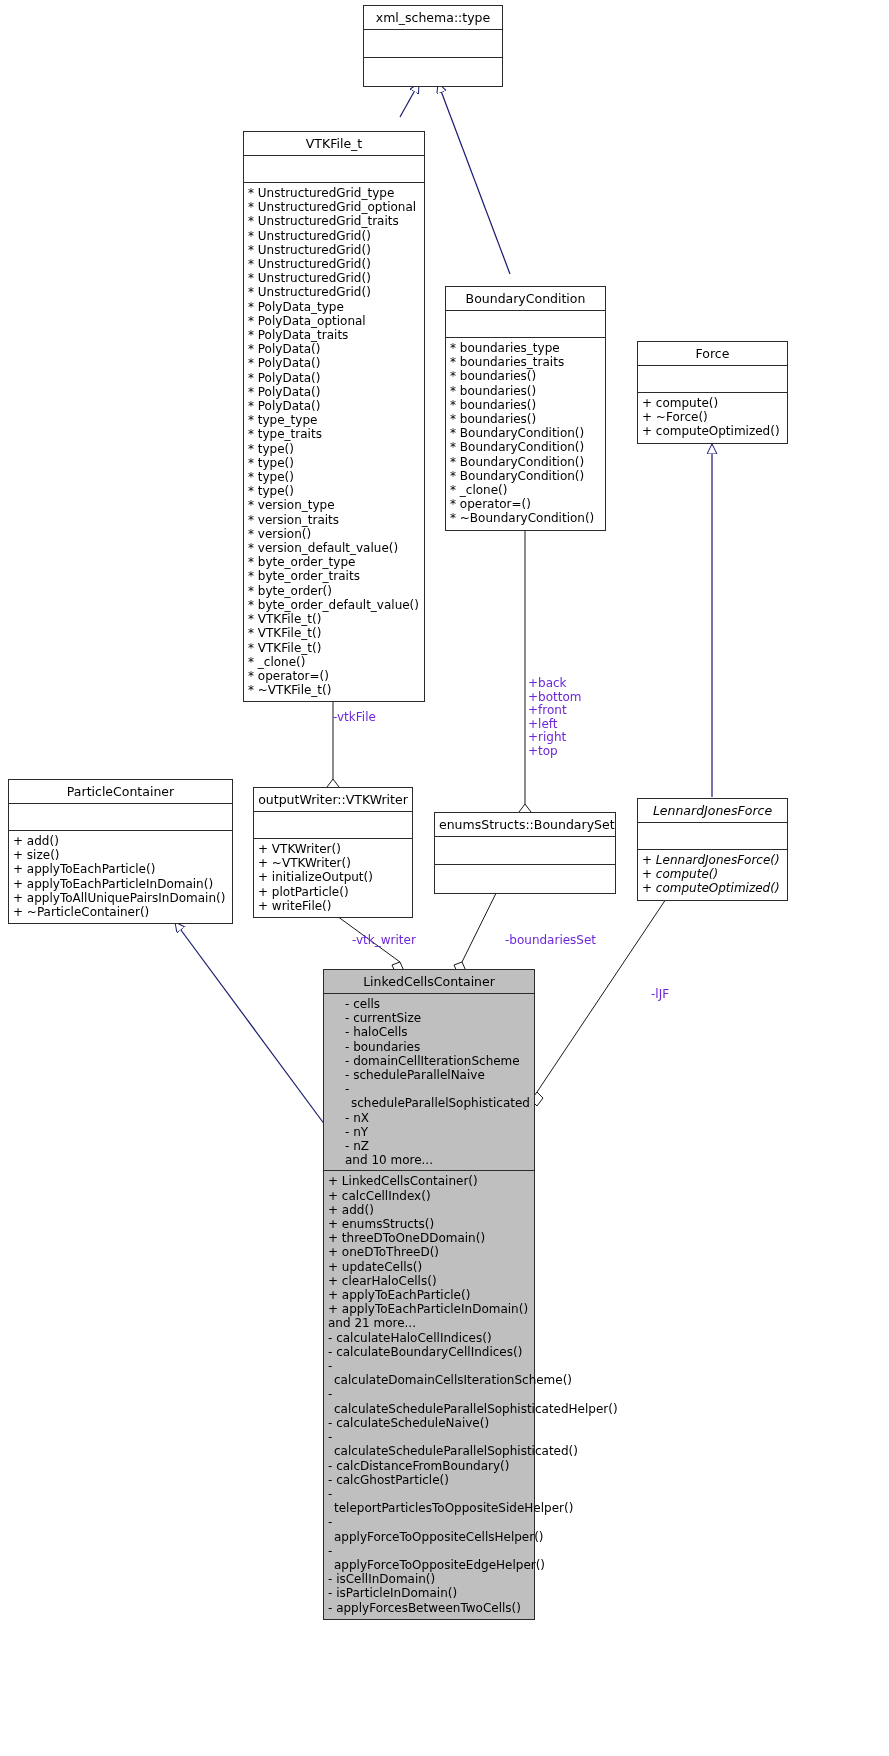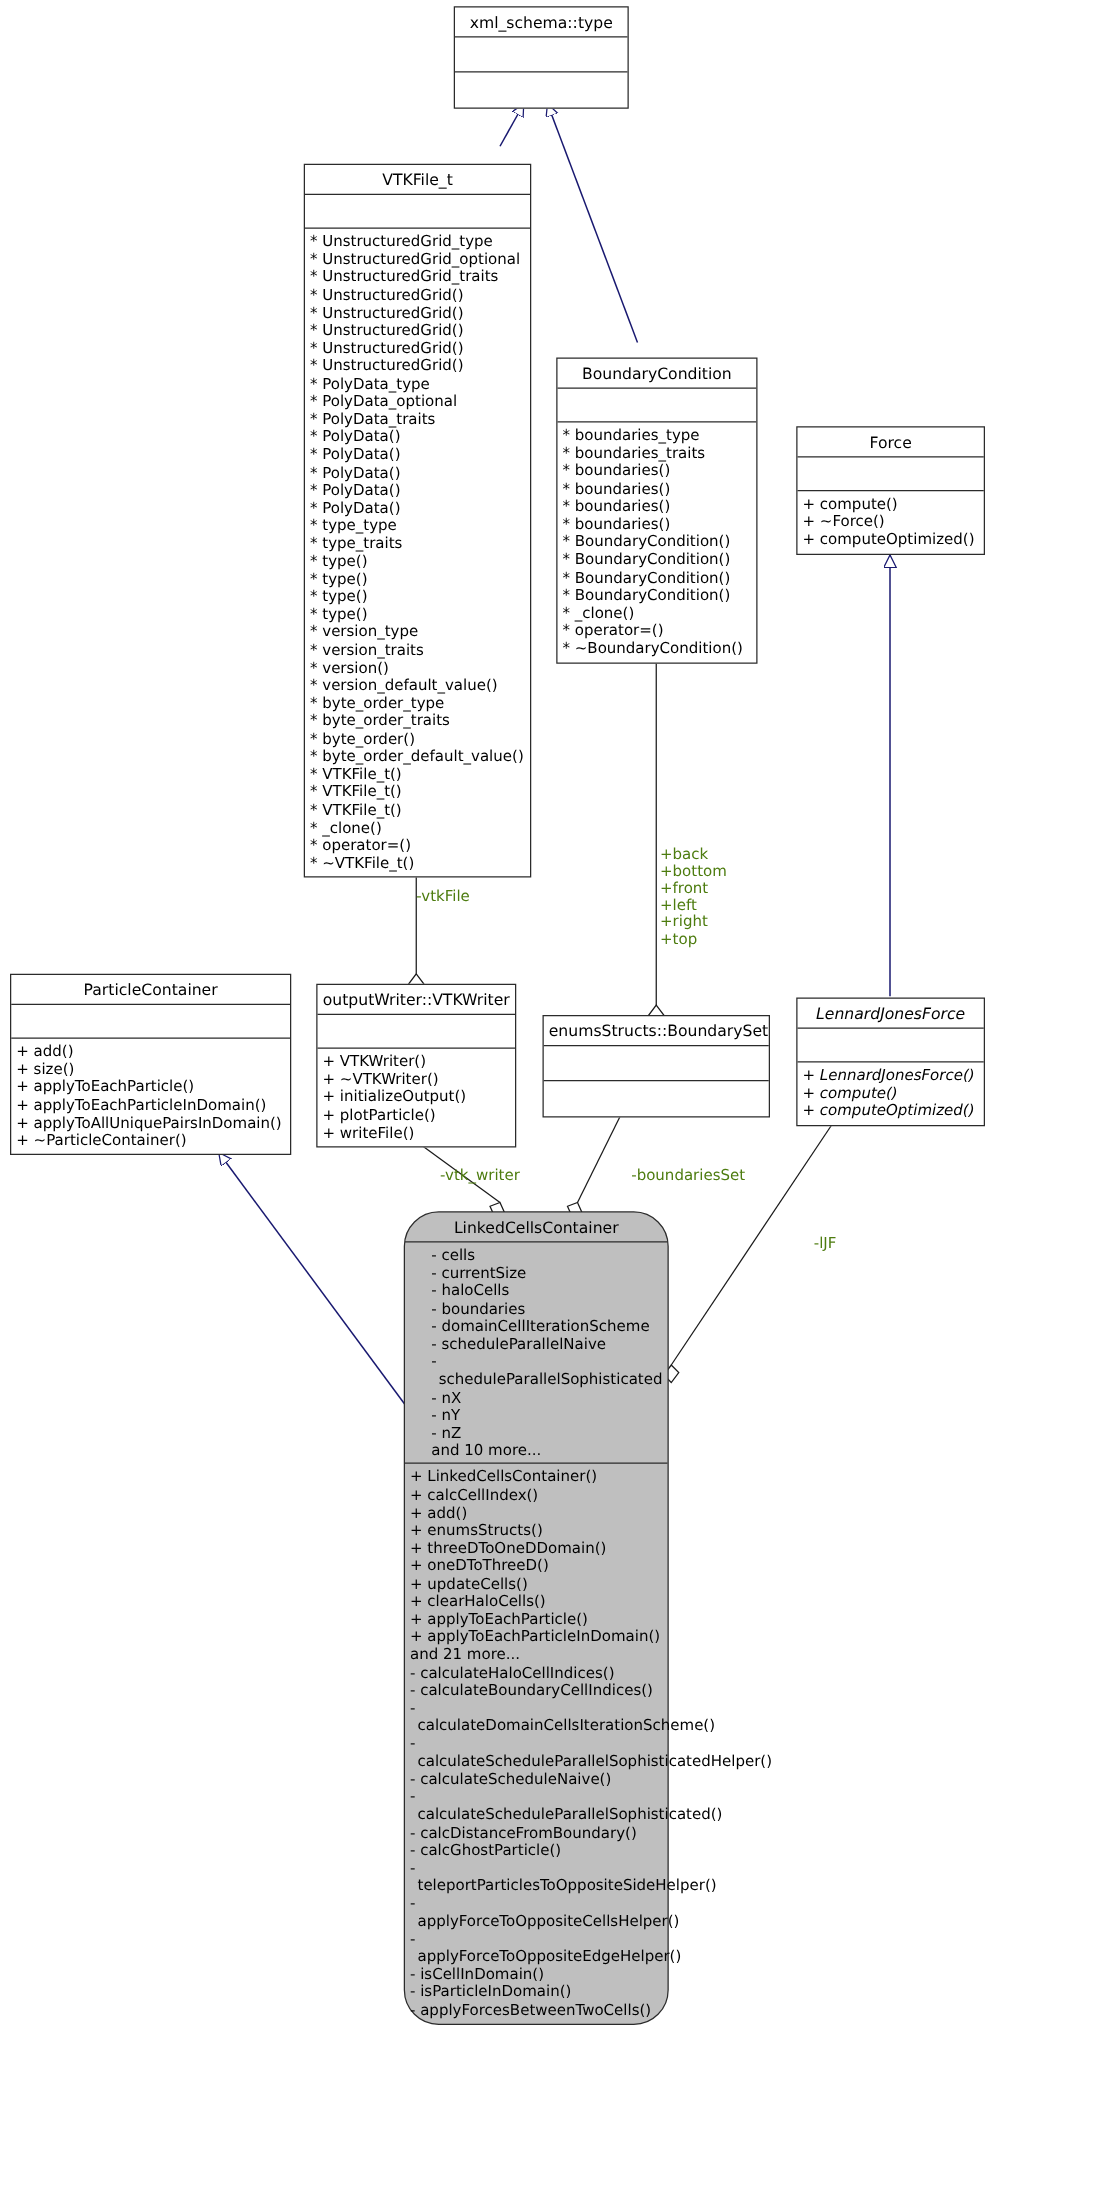--- a/index.html
+++ b/index.html
@@ -59,21 +59,21 @@
   }
   .node .ops div, .node .attrs div {
     white-space: normal;
     text-indent: -6px;
     padding-left: 6px;
   }
   .edge-label {
     position: absolute;
     font-size: 12px;
     line-height: 13.5px;
-    color: #4d7c0f;
+    color: #6d28d9;
     white-space: pre;
     background: transparent;
   }
 
   
   #n-xmlschema { left: 363px; top: 5px; width: 140px; }
   #n-xmlschema .attrs { min-height: 21px; }
   #n-xmlschema .ops { min-height: 21px; }
 
   #n-vtkfile { left: 243px; top: 118px; width: 182px; margin-top: 13px; }
@@ -91,21 +91,21 @@
   #n-vtkwriter { left: 253px; top: 787px; width: 160px; }
   #n-vtkwriter .attrs { min-height: 20px; }
 
   #n-boundaryset { left: 434px; top: 812px; width: 182px; }
   #n-boundaryset .attrs { min-height: 21px; }
   #n-boundaryset .ops { min-height: 21px; }
 
   #n-ljforce { left: 637px; top: 798px; width: 151px; font-style: italic; }
   #n-ljforce .attrs { min-height: 20px; }
 
-  #n-lcc { left: 323px; top: 969px; width: 212px; border-radius: 28px; }
+  #n-lcc { left: 323px; top: 969px; width: 212px; }
   #n-lcc .attrs { min-height: 20px; padding-left: 21px; }
 
   
   #lbl-vtkfile  { left: 333px; top: 711px; }
   #lbl-bcmulti  { left: 528px; top: 677px; }
   #lbl-vtkwriter{ left: 352px; top: 934px; }
   #lbl-bset     { left: 505px; top: 934px; }
   #lbl-ljf      { left: 651px; top: 988px; }
 </style>
 </head>

